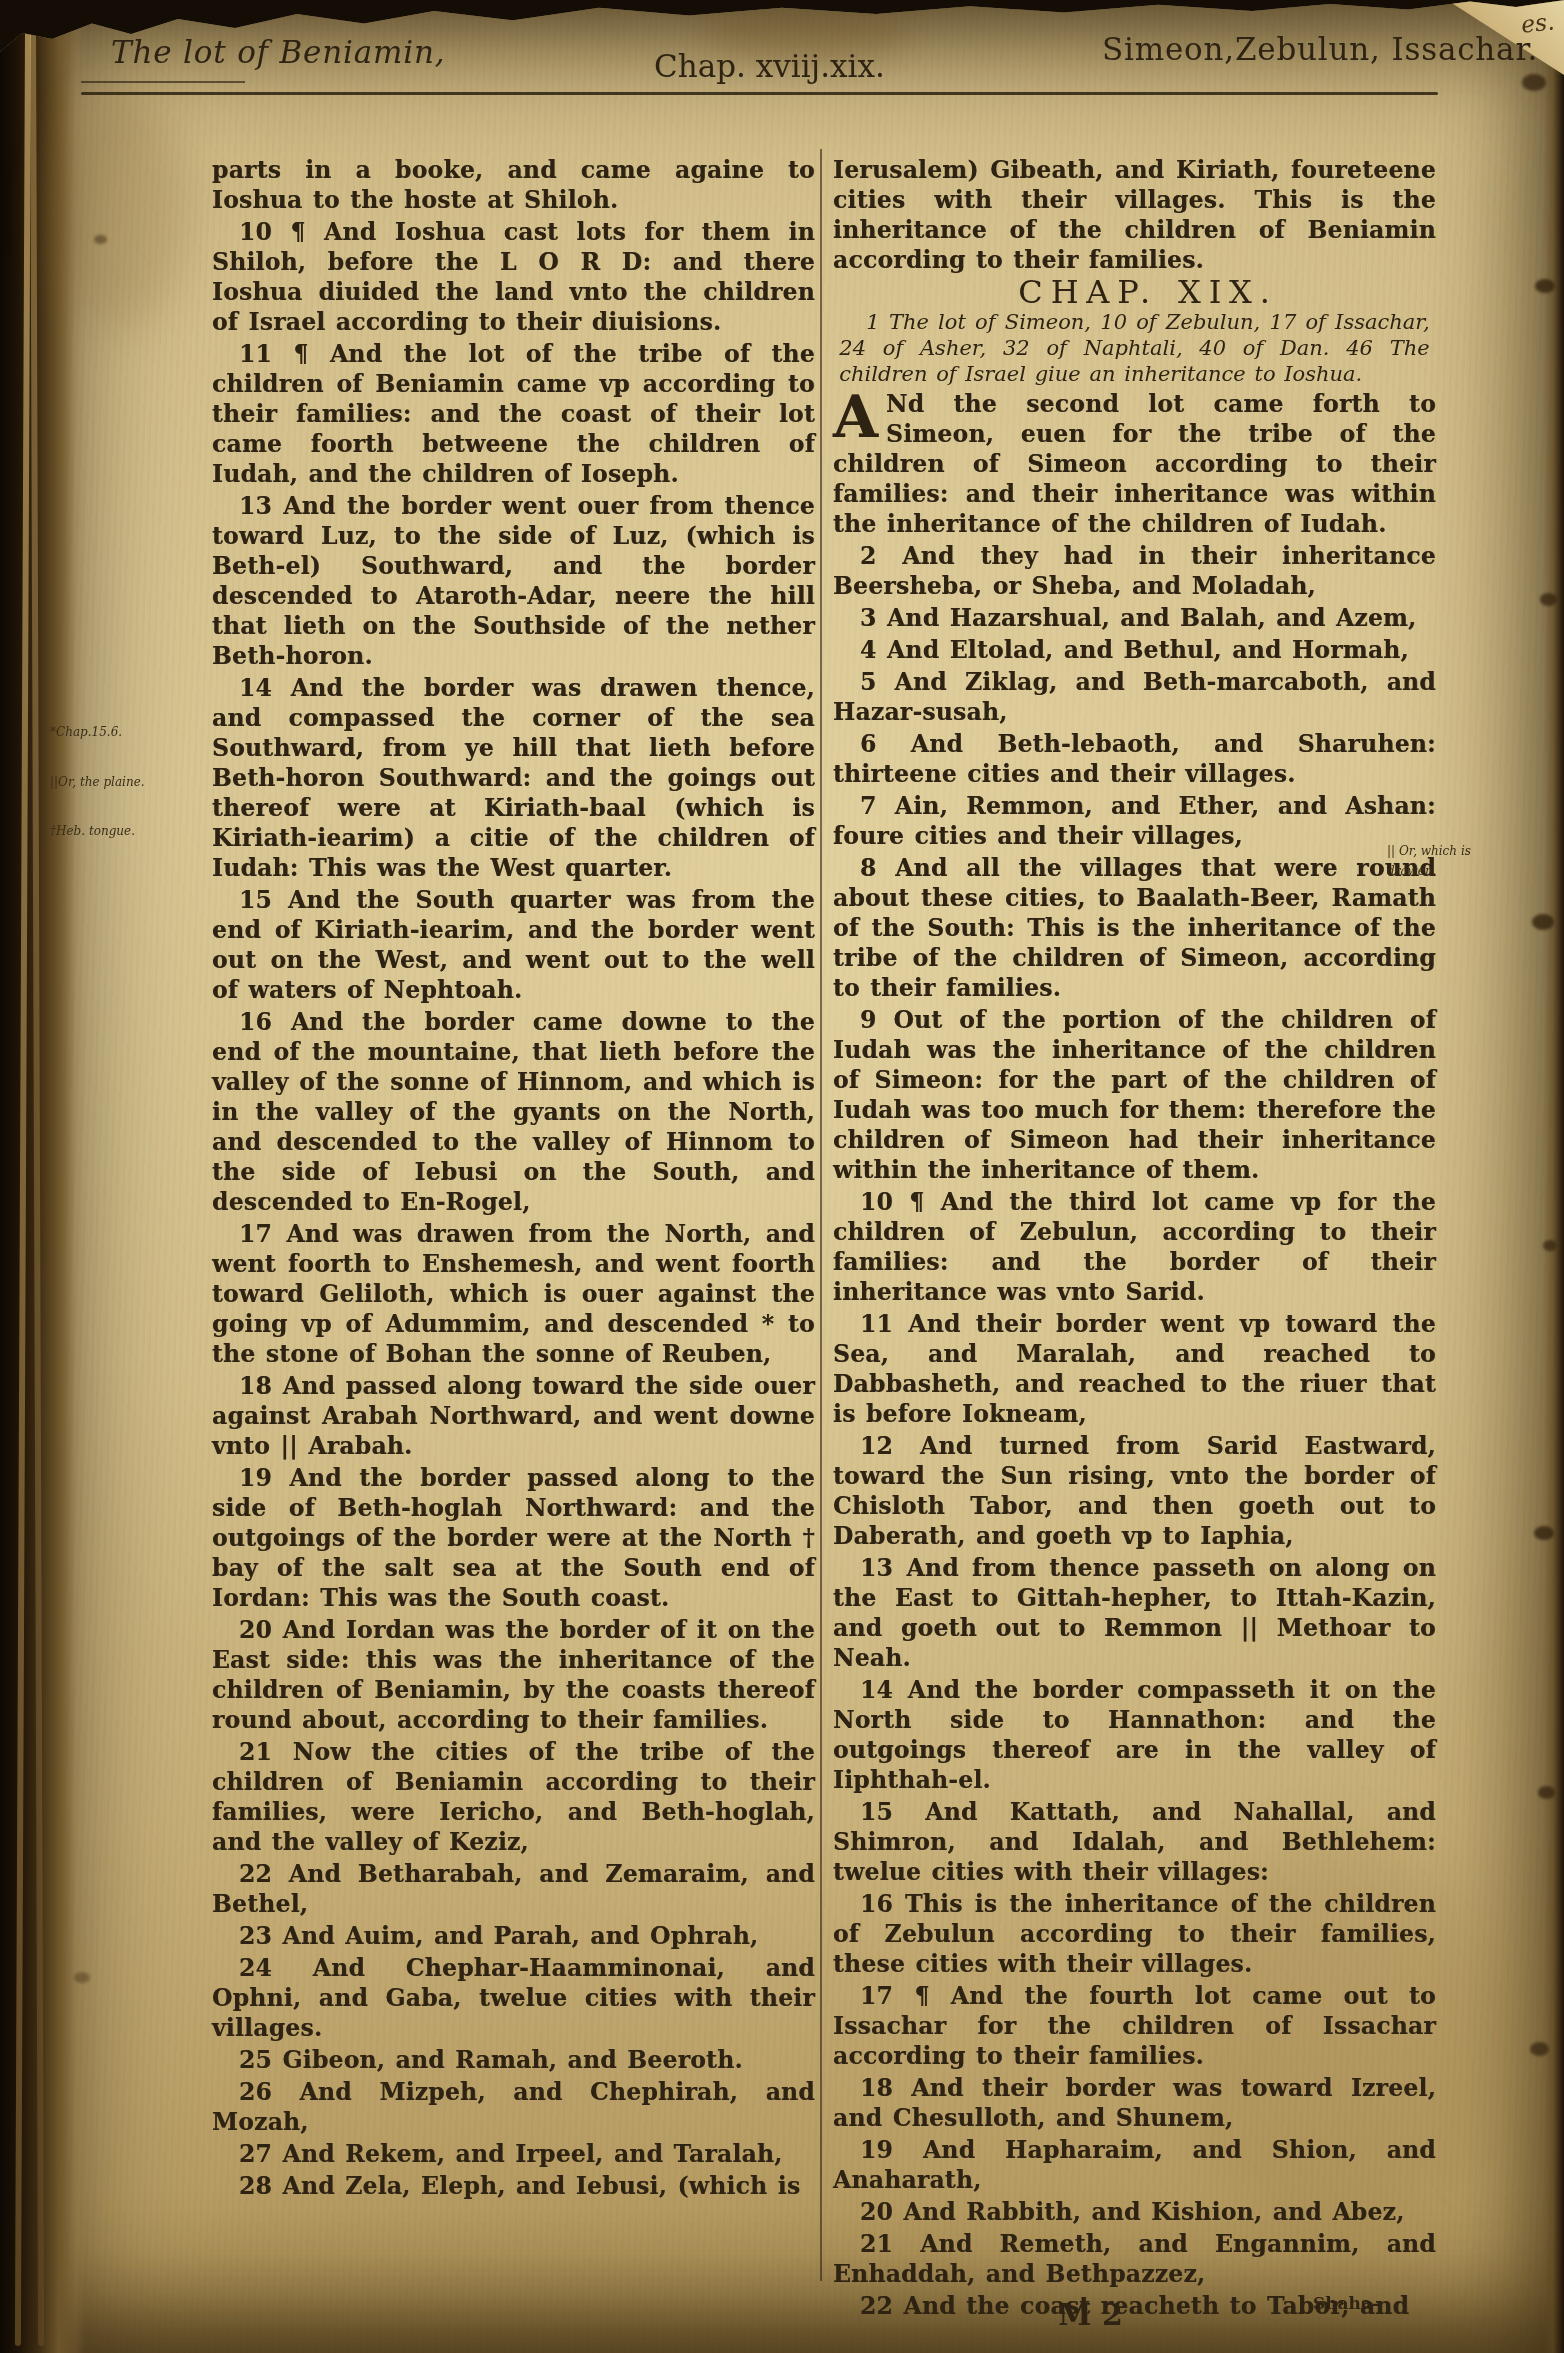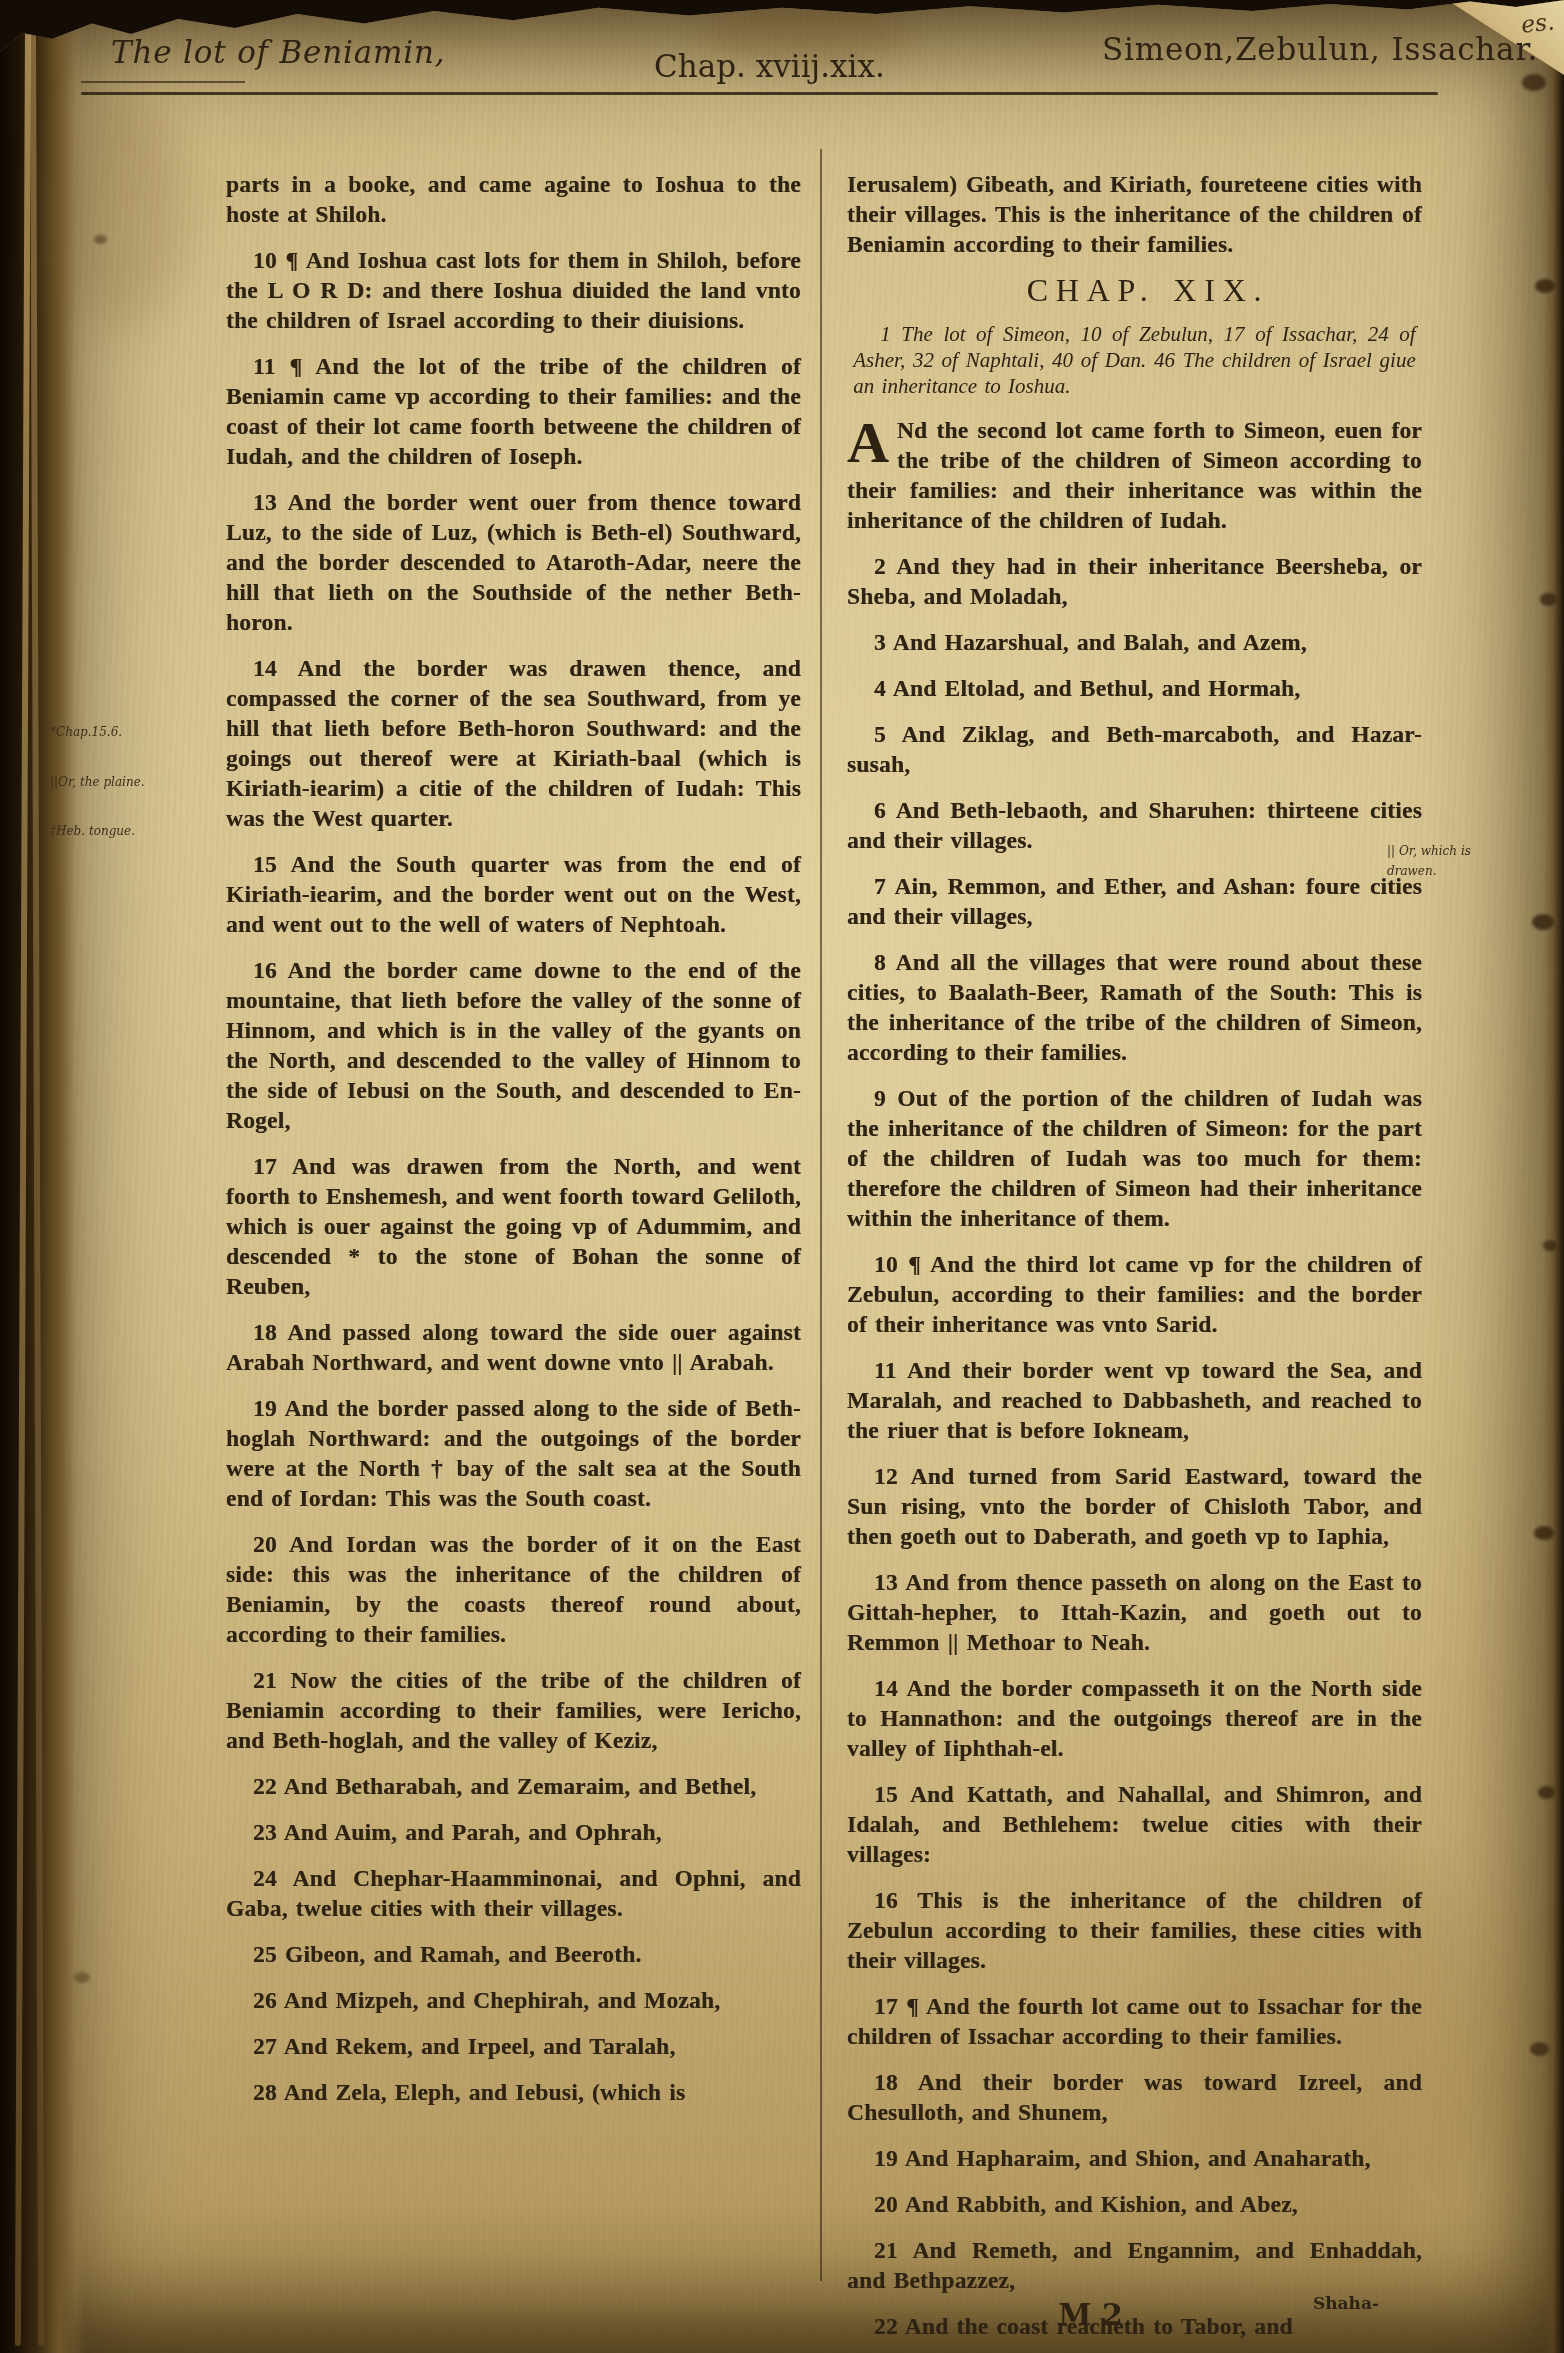--- a/index.html
+++ b/index.html
@@ -35,21 +35,21 @@
   .rh-center{left:654px;top:48px;font-size:31px;}
   .rh-right{left:1102px;top:31px;font-size:31px;letter-spacing:0.8px;}
 
   .rule-main{position:absolute;left:81px;top:92px;width:1357px;height:3.1px;background:rgba(44,33,15,.85);border-radius:1.6px;}
   .rule-sub{position:absolute;left:81px;top:81px;width:164px;height:2.3px;background:rgba(44,33,15,.65);}
 
   .col{position:absolute;top:153px;width:607px;color:var(--ink);font-weight:700;font-size:23.5px;line-height:30px;
     letter-spacing:0.2px;word-spacing:2px;text-align:justify;text-shadow:0.3px 0 0 rgba(46,35,19,.55);}
   .col-left{left:210px;}
   .col-right{left:831px;}
-  .col p{margin:16px;text-indent:27px;font-family:Liberation Serif, serif;}
+  .col p{margin:2px;text-indent:27px;}
   .col p.noindent{text-indent:0;}
   .vnum{font-weight:700;}
   .chap-head{text-align:center;font-weight:400;font-size:32px;letter-spacing:7.8px;margin:23.5px 0 12.5px;text-indent:0;text-shadow:none;}
   .chap-summary{font-style:italic;font-weight:400;font-size:21px;line-height:26px;margin:0 0 12.5px;text-indent:0;padding:0 6.3px;text-shadow:none;letter-spacing:0;}
   .dropcap{float:left;font-size:58px;line-height:50px;padding:3.1px 7.8px 0 0;font-weight:700;}
   .divider{position:absolute;left:820px;top:149px;width:1.6px;height:2132px;background:rgba(48,36,17,.6);}
 
   .margin-layer{position:absolute;inset:0;}
   .mnote{position:absolute;font-style:italic;font-size:12px;line-height:19.6px;color:#3a2d18;font-weight:400;}
   #margin-left .mnote{left:50px;width:153px;}

